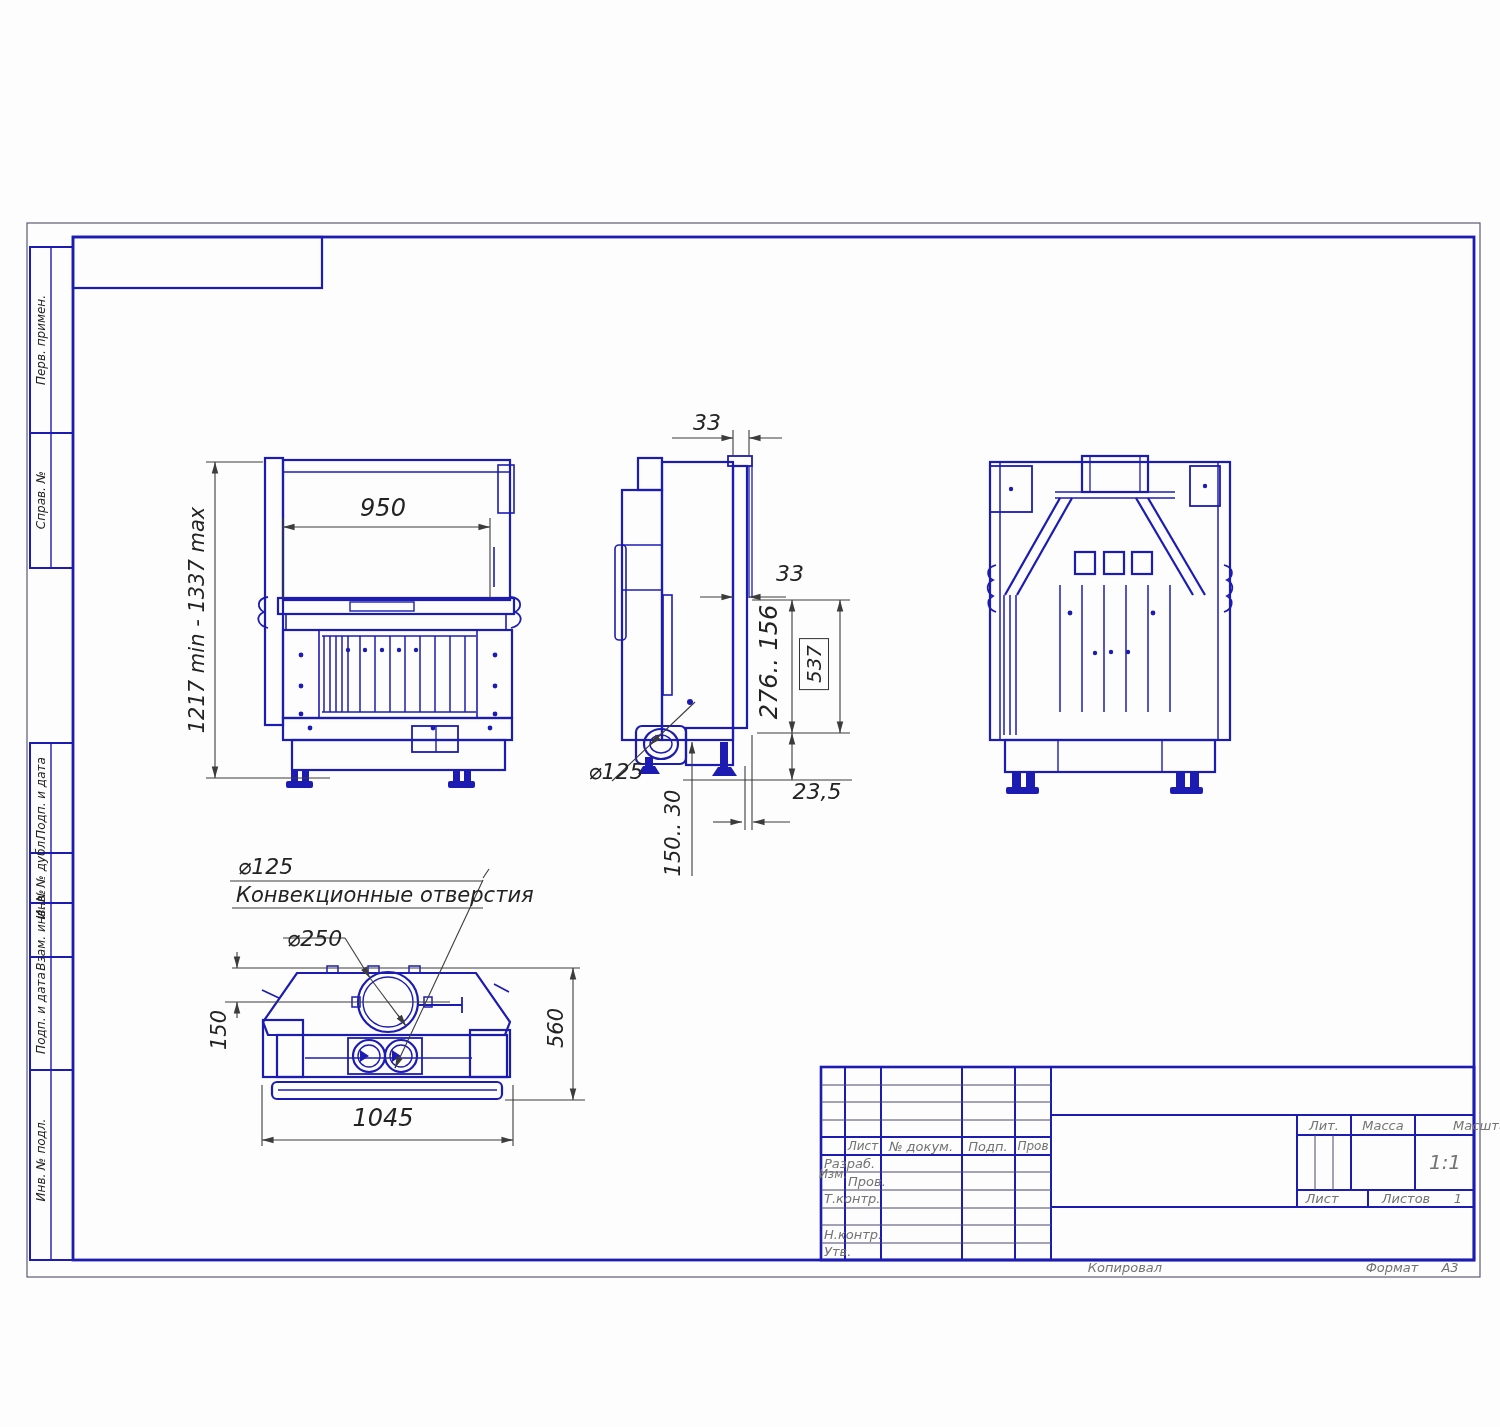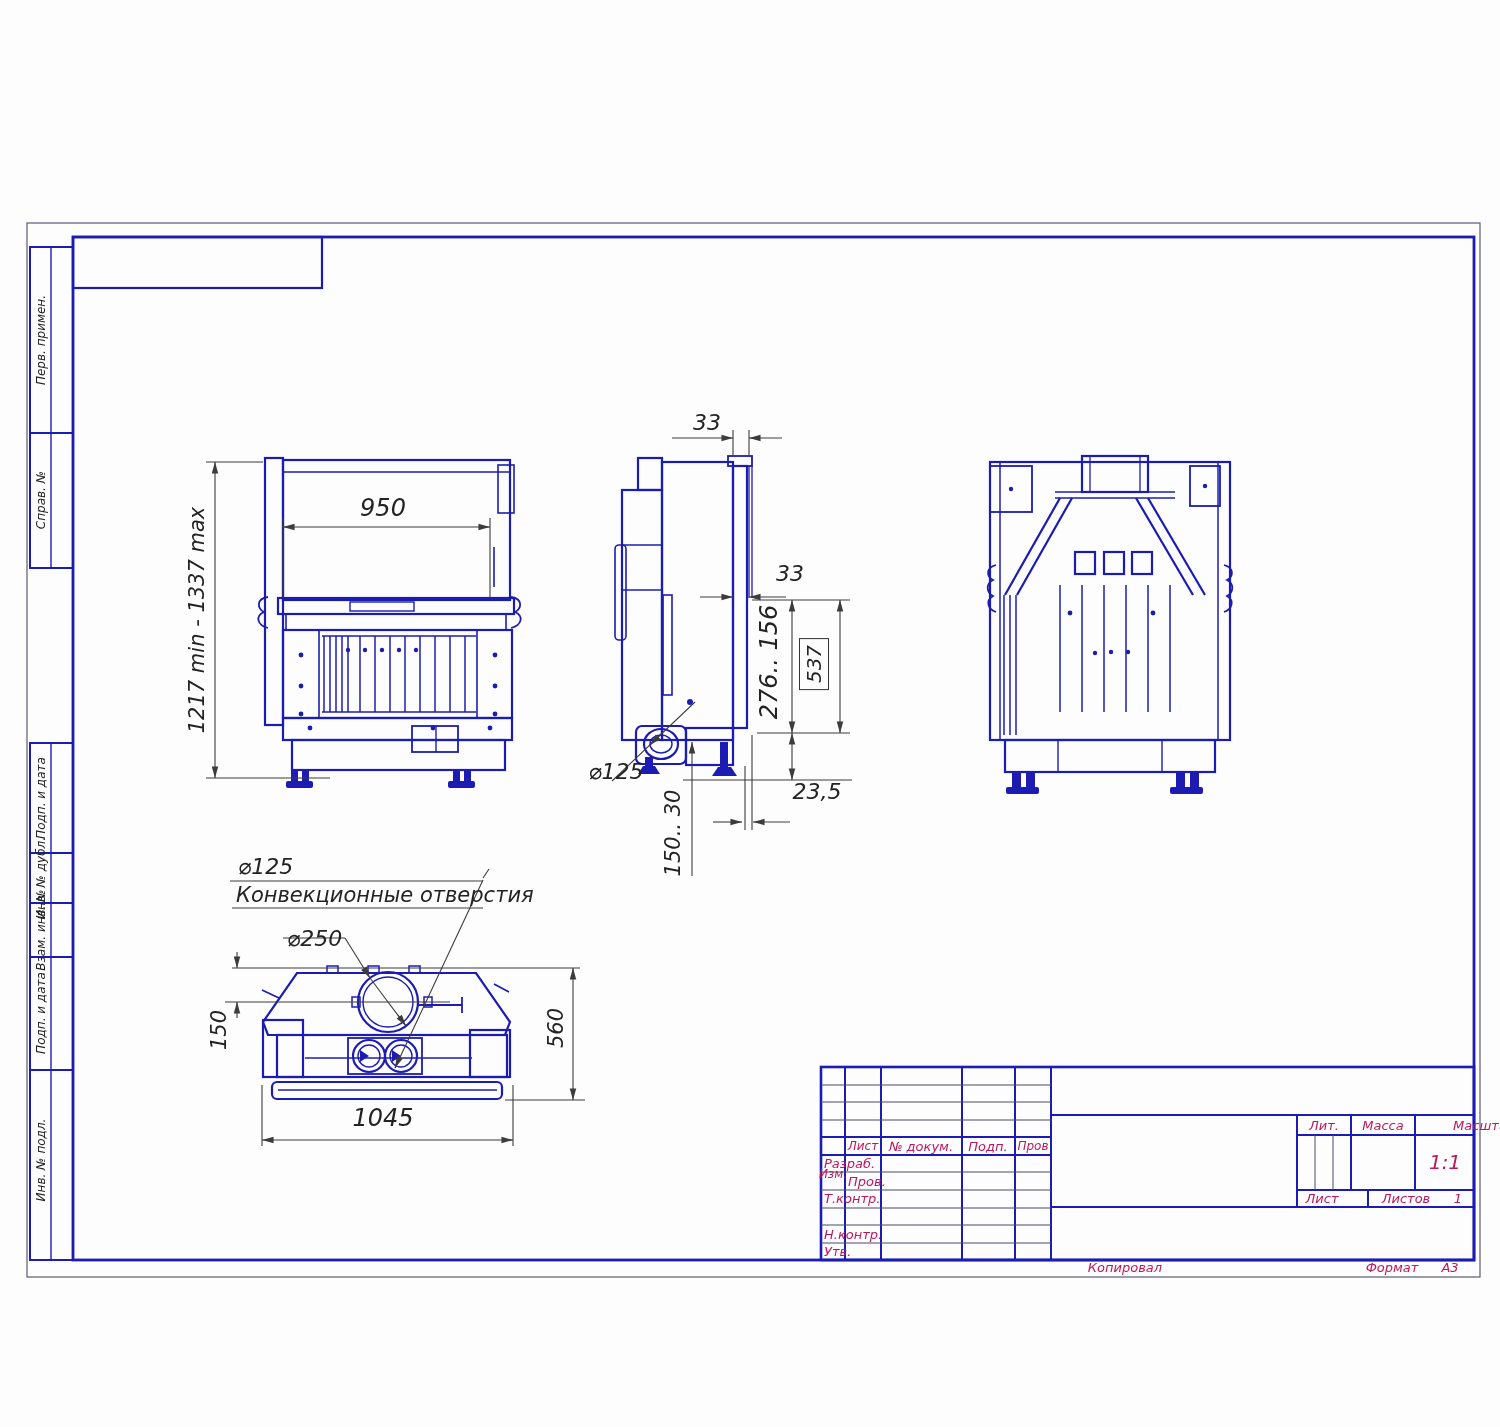--- a/index.html
+++ b/index.html
@@ -5,21 +5,21 @@
   html,body{margin:0;padding:0;background:#fff;}
   .sheet{position:relative;width:1500px;height:1427px;background:#fdfdfe;overflow:hidden;
          font-family:"DejaVu Sans",sans-serif;}
   svg{position:absolute;left:0;top:0;}
   .lbl{position:absolute;font-family:"DejaVu Sans",sans-serif;font-style:italic;
        color:#232323;white-space:nowrap;line-height:1;z-index:3;}
   .c{transform:translate(-50%,-50%);font-style:italic;}
   .r{transform:translate(-50%,-50%) rotate(-90deg);}
   .f24{font-size:24px;}.f22{font-size:22px;}.f21{font-size:21px;}.f20{font-size:20px;}
   .f13{font-size:13px;}.f12{font-size:12px;}
-  .stamp{color:#be185d;}
+  .stamp{color:#737373;}
   .boxed{border:1.6px solid #333;padding:2px 6px;background:#fdfdfe;}
   .title-big{font-size:38px;letter-spacing:3px;color:#0d0d0d;}
 </style>
 </head>
 <body>
 
 <div class="sheet">
 
 <svg width="1500" height="1427" viewBox="0 0 1500 1427">
   <defs>

